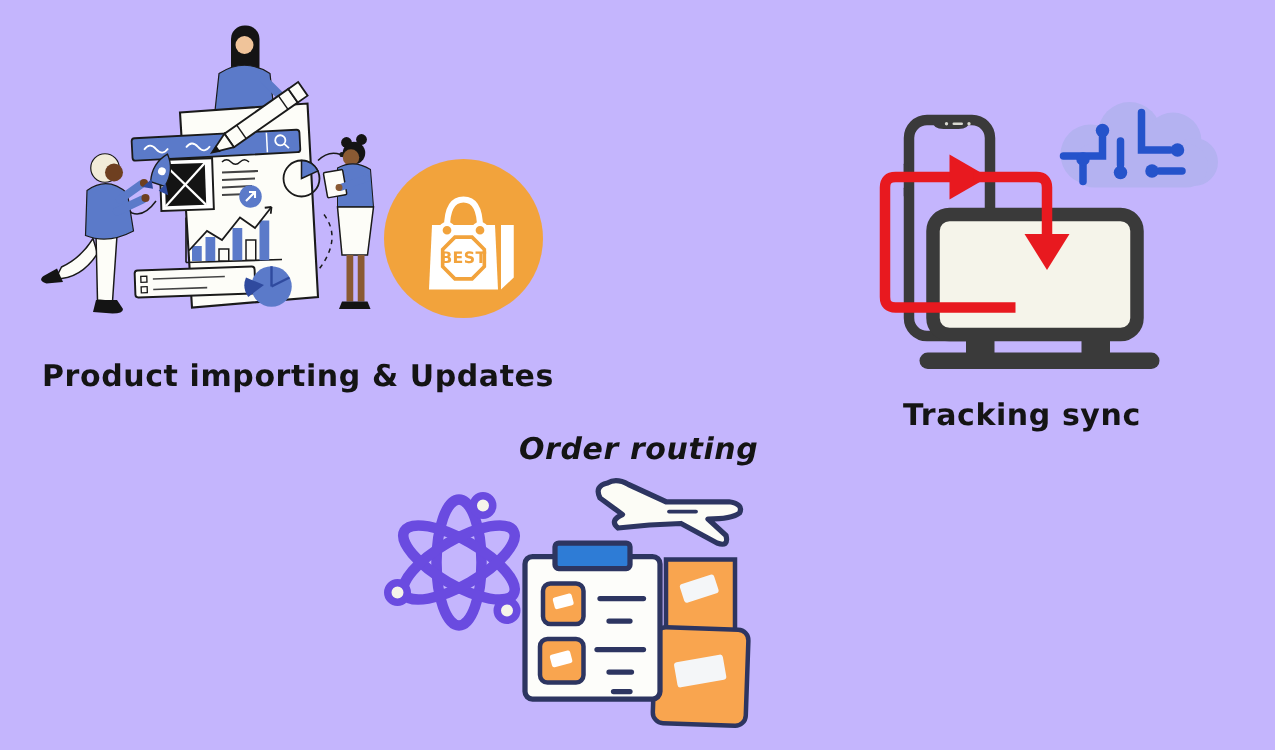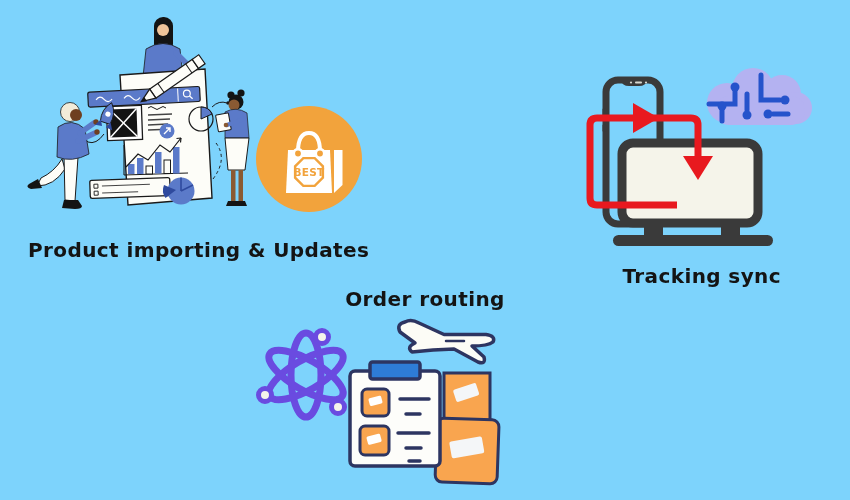--- a/index.html
+++ b/index.html
@@ -1,26 +1,26 @@
 <!DOCTYPE html>
 <html><head>
 <meta charset="utf-8">
 <style>
   html,body{margin:0;padding:0;background:#e9e9e0;}
   .canvas{
     position:relative;width:850px;height:500px;overflow:hidden;
-    background:#7dd3fc;font-family:"DejaVu Sans","Liberation Sans",sans-serif;
+    background:#c4b5fd;font-family:"DejaVu Sans","Liberation Sans",sans-serif;
   }
   .caption{
     position:absolute;font-weight:700;font-size:20px;color:#141414;
     letter-spacing:.4px;white-space:nowrap;
   }
   .cap-product{left:28px;top:238px;width:340px;text-align:center;}
-  .cap-tracking{left:576px;top:264px;width:205px;text-align:right;}
-  .cap-order{left:330px;top:287px;width:190px;text-align:center;}
+  .cap-tracking{left:602px;top:264px;width:205px;text-align:left;}
+  .cap-order{left:346px;top:287px;width:190px;font-style:italic;}
   .illus{position:absolute;}
   .illus-people{left:20px;top:3px;width:240px;height:230px;}
   .illus-badge{left:256px;top:106px;width:106px;height:106px;}
   .illus-tracking{left:575px;top:62px;width:250px;height:195px;}
   .illus-order{left:248px;top:315px;width:270px;height:185px;}
   svg{display:block;}
 </style>
 </head>
 <body>
 

